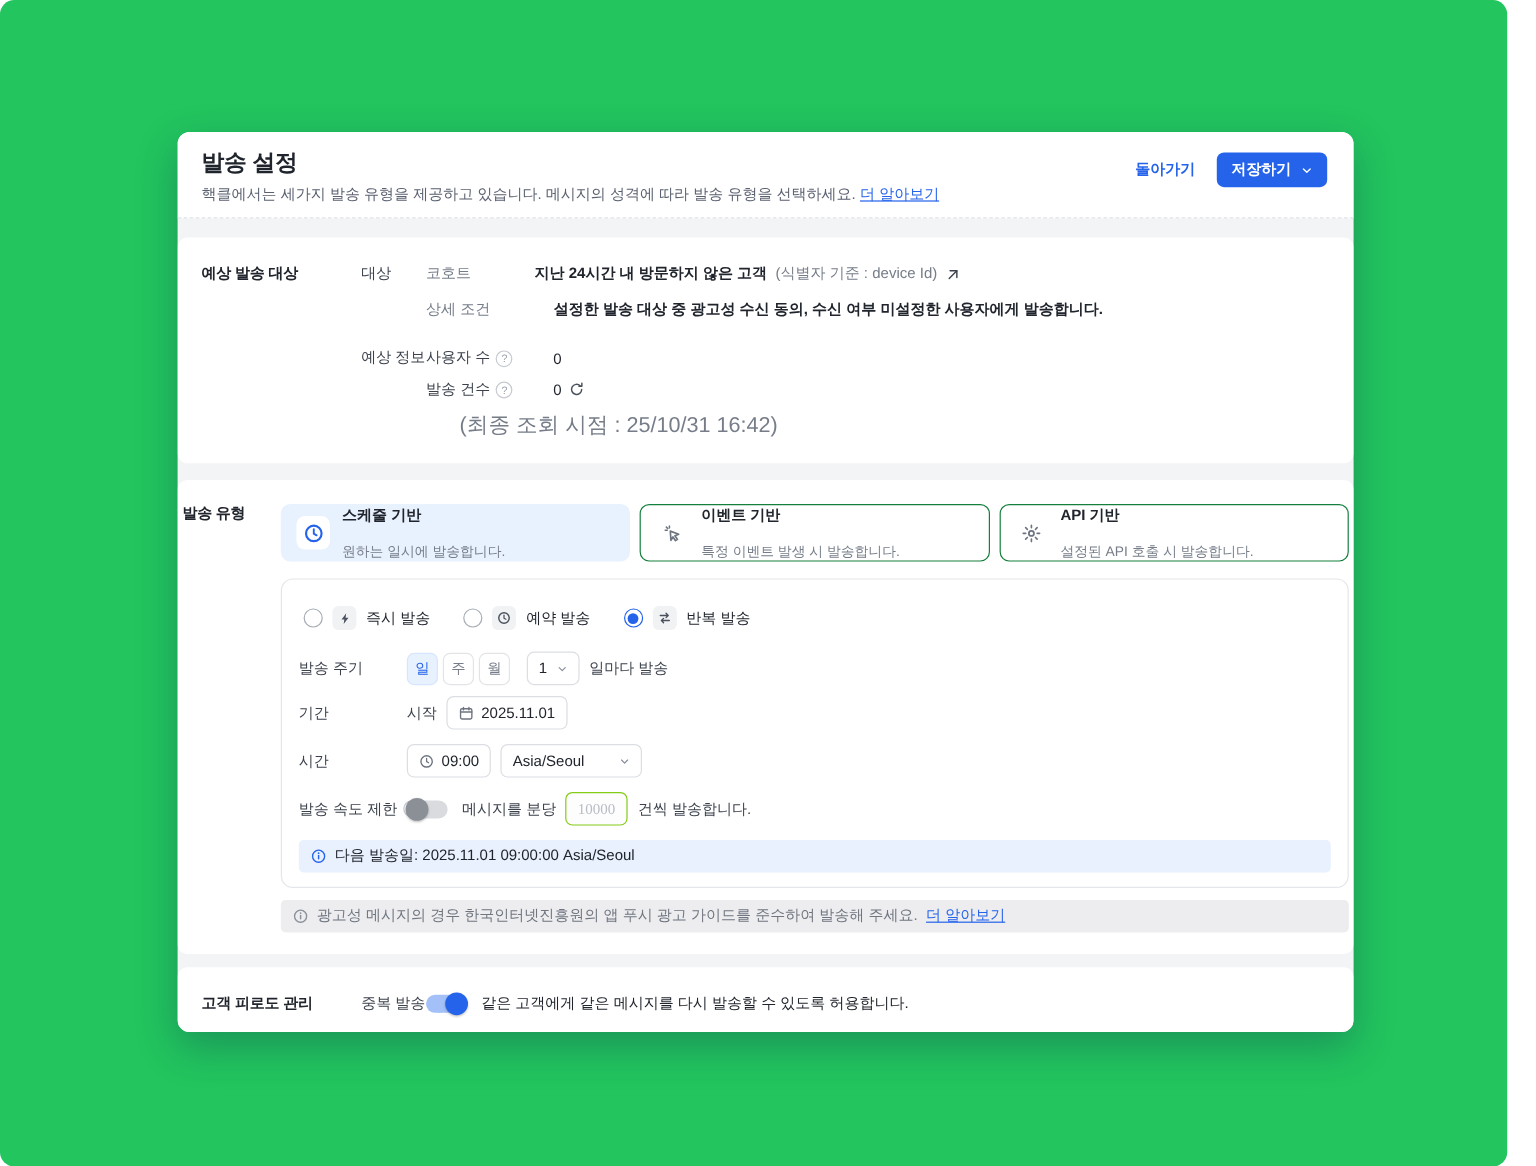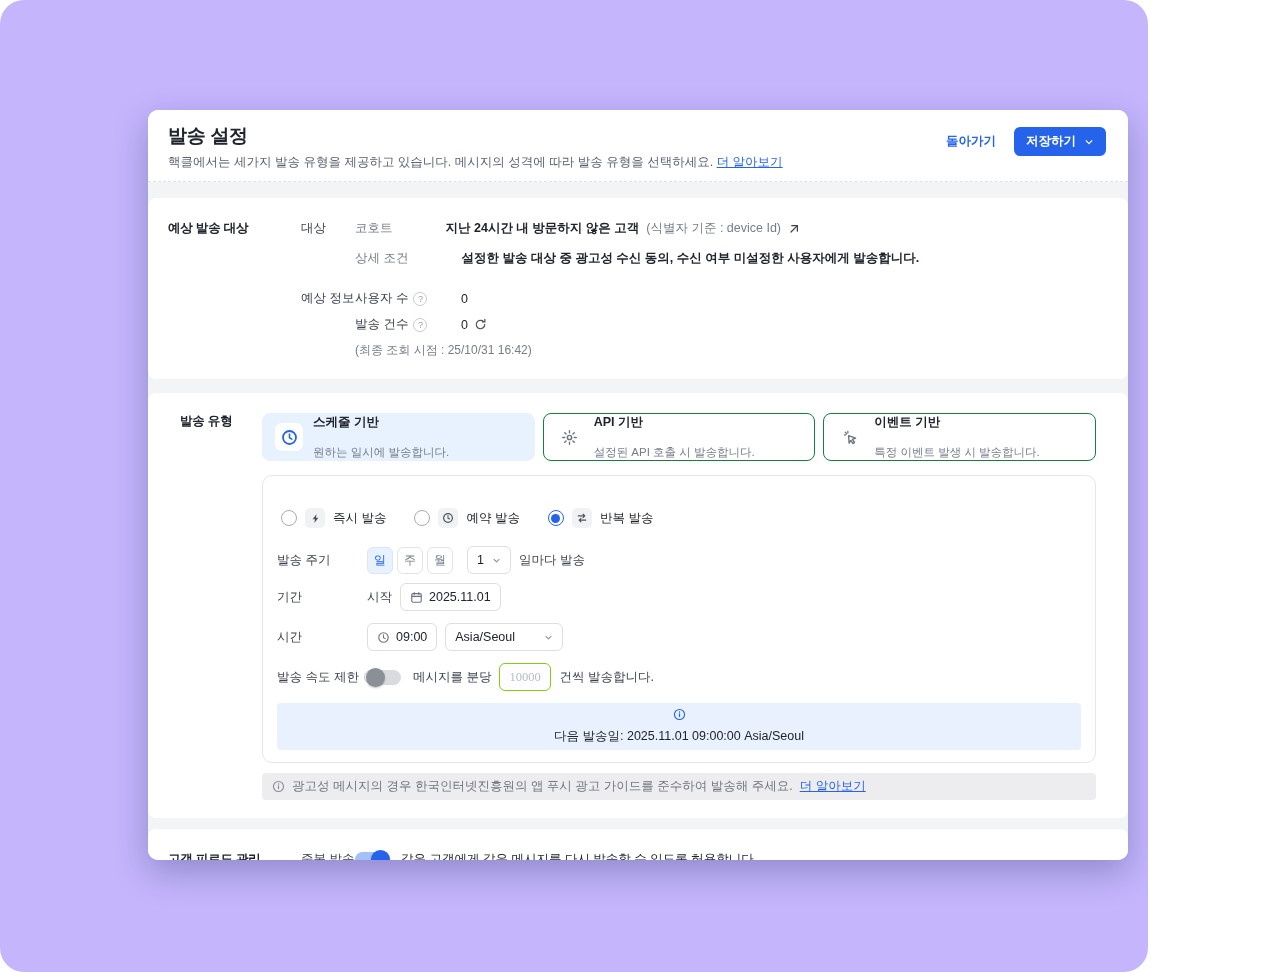--- a/index.html
+++ b/index.html
@@ -1,32 +1,32 @@
 <!DOCTYPE html>
 <html><head>
 <meta charset="utf-8">
 <style>
   * { margin:0; padding:0; box-sizing:border-box; }
   html,body { width:1280px; height:972px; background:#fff; font-family:"Liberation Sans","DejaVu Sans",sans-serif; }
-  .canvas { position:absolute; inset:0; width:1148px; height:972px; background:#c4b5fd; border-radius:24px; overflow:hidden; }
+  .canvas { position:absolute; inset:0; width:1256px; height:972px; background:#22c55e; border-radius:12px; overflow:hidden; }
   .panel { position:absolute; left:148px; top:110px; width:980px; height:750px; background:#f3f4f6; border-radius:10px; overflow:hidden; box-shadow:0 12px 34px rgba(10,25,80,.28); display:flex; flex-direction:column; }
 
   
   .hdr { background:#fff; padding:13px 22px 10px 20px; border-bottom:1px dashed #dfe2e7; display:flex; justify-content:space-between; align-items:flex-start; flex:0 0 auto; }
   .hdr h1 { font-size:19px; font-weight:700; color:#20242c; letter-spacing:-0.3px; }
   .hdr .sub { margin-top:5px; font-size:12.5px; color:#5a6170; }
   a.link { color:#2563eb; text-decoration:underline; cursor:pointer; }
   .hdr-right { display:flex; align-items:center; gap:10px; margin-top:4px; }
   .btn-ghost { background:none; border:none; color:#2563eb; font-size:12.5px; font-weight:700; cursor:pointer; padding:6px 8px; font-family:inherit; }
   .btn-primary { background:#2563eb; border:none; color:#fff; font-size:12.5px; font-weight:700; cursor:pointer; border-radius:6px; height:29px; padding:0 12px; display:inline-flex; align-items:center; gap:8px; font-family:inherit; }
 
   
   .card { background:#fff; border-radius:8px; flex:0 0 auto; }
   .s1 { margin-top:16px; padding:22px 20px 20px; }
-  .s2 { margin-top:14px; padding:20px 32px 18px; }
+  .s2 { margin-top:14px; padding:20px 4px 18px; }
   .s3 { margin-top:11px; padding:22px 20px 20px; flex:1 1 auto; }
   .grid3 { display:grid; grid-template-columns:87px 100px 1fr; align-items:start; }
   .grid2 { display:grid; grid-template-columns:82px 1fr; align-items:start; }
   .sec-title { font-size:12.5px; font-weight:700; color:#20242c; white-space:nowrap; letter-spacing:-0.2px; }
   .sub-label { font-size:12.5px; color:#3c424d; display:flex; align-items:center; gap:5px; white-space:nowrap;margin-left:46px; }
   .muted { color:#767d89; }
   .strong { color:#20242c; font-weight:700;margin-left:46px; }
   .line { font-size:12.5px; display:flex; align-items:center; gap:7px; flex-wrap:nowrap; white-space:nowrap; }
   .mt12 { margin-top:13px; } .mt22 { margin-top:23px; } .mt8 { margin-top:9px; }
 
@@ -40,21 +40,21 @@
   .type-cards { display:flex; gap:8px; }
   .type-card { flex:1 1 0; height:48px; border-radius:8px; border:1px solid #15803d; background:#fff; display:flex; align-items:center; gap:10px; padding:0 12px; cursor:pointer; }
   .type-card.sel { background:#e8f1fe; border-color:#e8f1fe; }
   .type-card .t-icon { width:28px; height:28px; border-radius:7px; display:flex; align-items:center; justify-content:center; color:#6d7480; flex:0 0 auto; }
   .type-card.sel .t-icon { background:#fff; color:#2563eb; }
   .type-card .t-title { font-size:12.5px; font-weight:700; color:#20242c; }
   .type-card .t-desc { font-size:11.5px; color:#767d89; margin-top:14px; white-space:nowrap;text-align:right; }
 
   
   .sched { border:1px solid #e4e6ea; border-radius:10px; margin-top:14px; padding:16px 14px 12px; }
-  .radio-row { display:flex; align-items:center; gap:28px; margin:16px 0 18px 4px; }
+  .radio-row { display:flex; align-items:center; gap:28px; margin:6px 0 18px 4px; }
   .radio-item { display:flex; align-items:center; gap:8px; cursor:pointer; font-size:12.5px; color:#20242c; }
   .radio { width:16px; height:16px; border-radius:50%; border:1.5px solid #a6acb5; background:#fff; position:relative; flex:0 0 auto; }
   .radio.sel { border:1.5px solid #2563eb; }
   .radio.sel::after { content:''; position:absolute; inset:2.5px; border-radius:50%; background:#2563eb; }
   .mini-icon { width:20px; height:20px; border-radius:5px; background:#f1f2f4; color:#4a515c; display:inline-flex; align-items:center; justify-content:center; flex:0 0 auto; }
 
   .form-row { display:grid; grid-template-columns:90px 1fr; align-items:center; margin-bottom:9px; }
   .form-label { font-size:12.5px; color:#3c424d; display:flex; align-items:center; gap:5px; white-space:nowrap; }
   .form-ctl { display:flex; align-items:center; gap:8px; font-size:12.5px; color:#3c424d; }
 
@@ -67,21 +67,21 @@
   .ctl-input { height:28px; width:44px; border:1px solid #84cc16; border-radius:6px; background:#fff; font-size:12.5px; color:#20242c; text-align:center; font-family:Liberation Serif, serif; }
   .ctl-input:disabled { color:#b8bcc4; background:#fdfdfe; width:52px; text-align:left; padding-left:9px; }
 
   .toggle { width:34px; height:15px; border-radius:8px; position:relative; cursor:pointer; flex:0 0 auto; }
   .toggle.on { background:#a3c1f8; }
   .toggle.off { background:#d9dbdf; }
   .toggle .knob { position:absolute; top:-2px; width:19px; height:19px; border-radius:50%; box-shadow:0 1px 2px rgba(0,0,0,.25); }
   .toggle.on .knob { right:-1px; background:#2563eb; }
   .toggle.off .knob { left:-1px; background:#8b9097; }
 
-  .banner { margin-top:12px; background:#e8f1fd; border-radius:4px; padding:5px 10px; display:flex; align-items:center; gap:7px; font-size:12.5px; color:#20242c;flex-direction:column; }
+  .banner { margin-top:12px; background:#e8f1fd; border-radius:4px; padding:5px 10px; display:flex; align-items:center; gap:7px; font-size:12.5px; color:#20242c; }
   .notice { margin-top:10px; background:#ededef; border-radius:4px; padding:5px 10px; display:flex; align-items:center; gap:7px; font-size:12.5px; color:#6f7680; }
 
   .fat-row { display:grid; grid-template-columns:87px 100px 1fr; align-items:start; }
   .fat-content { display:flex; align-items:center; gap:12px; font-size:12.5px; color:#20242c; flex-wrap:nowrap; white-space:nowrap; }
   svg { display:block; }
 </style>
 </head>
 <body>
 
 <div class="canvas">
@@ -149,21 +149,21 @@
             <span class="sval">
               <span>0</span>
               <span style="color:#4a515c;cursor:pointer;">
                 <svg width="13" height="13" viewBox="0 0 16 16">
                     <path d="M13.2 8a5.2 5.2 0 1 1-1.6-3.75" fill="none" stroke="currentColor" stroke-width="1.5" stroke-linecap="round"></path>
                     <path d="M13.4 1.8v3h-3" fill="none" stroke="currentColor" stroke-width="1.5" stroke-linecap="round" stroke-linejoin="round"></path>
                   </svg>
               </span>
             </span>
           </div>
-          <div class="line mt8 muted" style="font-size:12px;">(최종 조회 시점 : 25/10/31 16:42)</div>
+          <div class="line mt8 muted" style="font-size:18px;margin-left:28px;">(최종 조회 시점 : 25/10/31 16:42)</div>
         </div>
       </div>
     </section>
 
     <section class="card s2">
       <div class="grid2">
         <div class="sec-title">발송 유형</div>
         <div>
 
           <div class="type-cards">
@@ -175,39 +175,39 @@
                   </svg>
               </span>
               <span>
                 <div class="t-title">스케줄 기반</div>
                 <div class="t-desc">원하는 일시에 발송합니다.</div>
               </span>
             </div>
             <div class="type-card">
               <span class="t-icon">
                 <svg width="17" height="17" viewBox="0 0 16 16">
+                    <path d="M6.2 6.2l6.6 2.4-3 1.2 2 2.9-1.5 1-2-2.9-1.6 2.6z" fill="none" stroke="currentColor" stroke-width="1.3" stroke-linejoin="round"></path>
+                    <path d="M5.5 2.2v1.6M2.2 5.5h1.6M3.1 3.1l1.1 1.1" stroke="currentColor" stroke-width="1.2" stroke-linecap="round"></path>
+                  </svg>
+              </span>
+              <span>
+                <div class="t-title">이벤트 기반</div>
+                <div class="t-desc">특정 이벤트 발생 시 발송합니다.</div>
+              </span>
+            </div>
+            <div class="type-card">
+              <span class="t-icon">
+                <svg width="17" height="17" viewBox="0 0 16 16">
                     <circle cx="8" cy="8" r="2" fill="none" stroke="currentColor" stroke-width="1.4"></circle>
                     <path d="M8 1.6v1.9M8 12.5v1.9M1.6 8h1.9M12.5 8h1.9M3.5 3.5l1.3 1.3M11.2 11.2l1.3 1.3M12.5 3.5l-1.3 1.3M4.8 11.2l-1.3 1.3" stroke="currentColor" stroke-width="1.3" stroke-linecap="round"></path>
                   </svg>
               </span>
               <span>
                 <div class="t-title">API 기반</div>
                 <div class="t-desc">설정된 API 호출 시 발송합니다.</div>
-              </span>
-            </div>
-            <div class="type-card">
-              <span class="t-icon">
-                <svg width="17" height="17" viewBox="0 0 16 16">
-                    <path d="M6.2 6.2l6.6 2.4-3 1.2 2 2.9-1.5 1-2-2.9-1.6 2.6z" fill="none" stroke="currentColor" stroke-width="1.3" stroke-linejoin="round"></path>
-                    <path d="M5.5 2.2v1.6M2.2 5.5h1.6M3.1 3.1l1.1 1.1" stroke="currentColor" stroke-width="1.2" stroke-linecap="round"></path>
-                  </svg>
-              </span>
-              <span>
-                <div class="t-title">이벤트 기반</div>
-                <div class="t-desc">특정 이벤트 발생 시 발송합니다.</div>
               </span>
             </div>
           </div>
 
           <div class="sched">
             <div class="radio-row">
               <span class="radio-item">
                 <span class="radio"></span>
                 <span class="mini-icon">
                   <svg width="11" height="11" viewBox="0 0 16 16">

